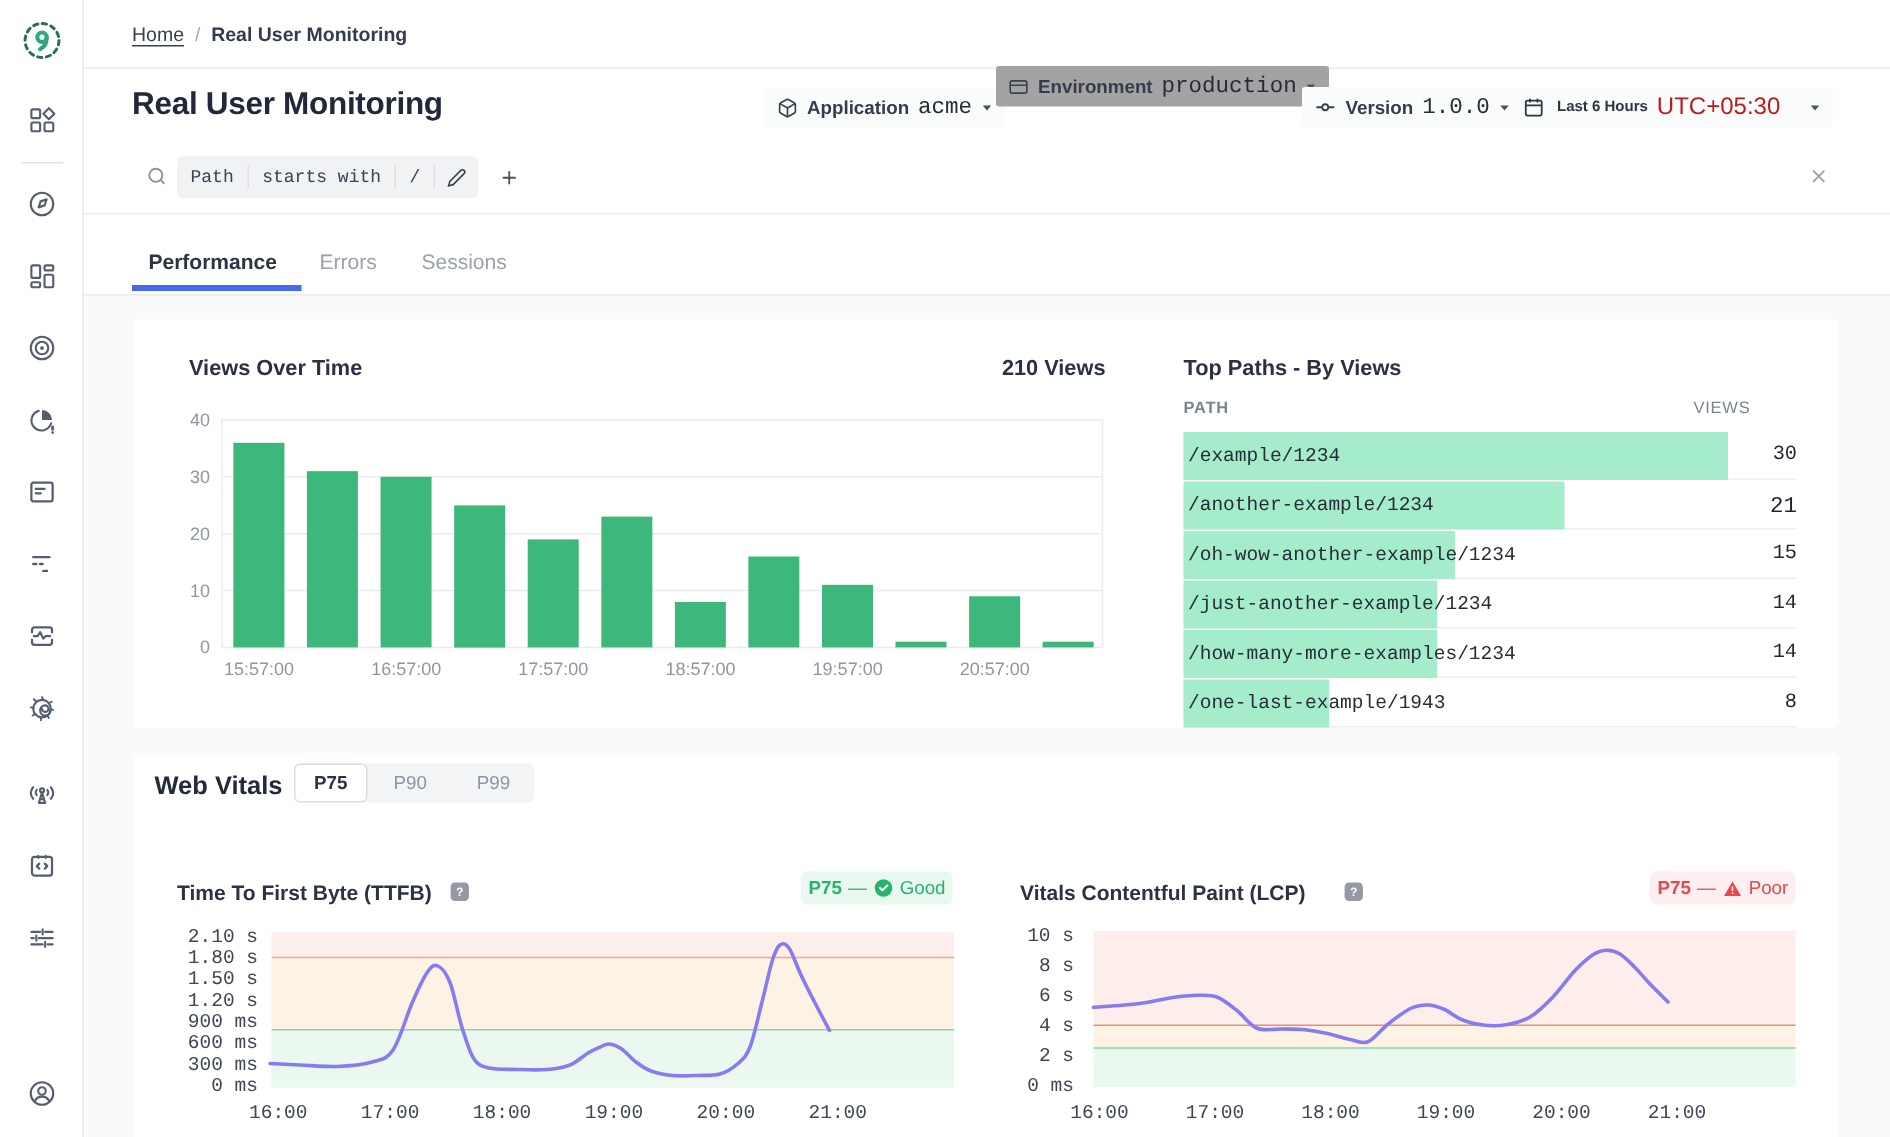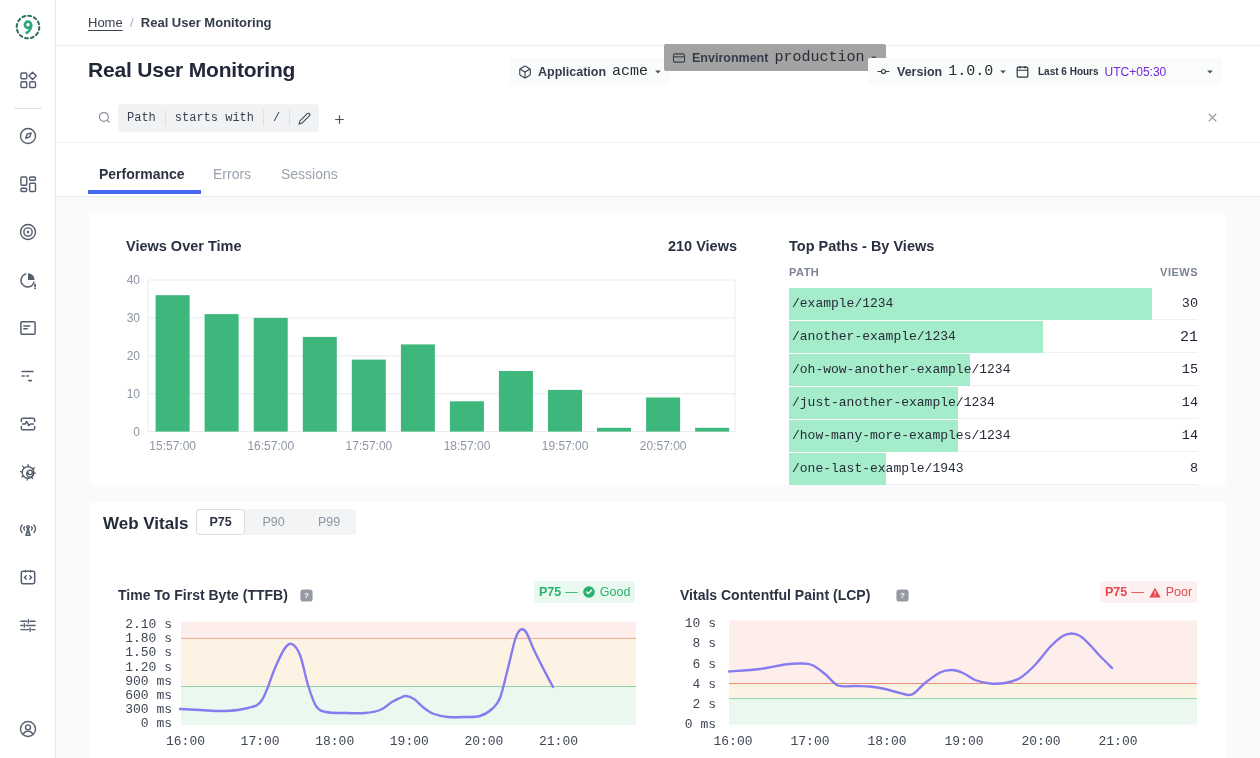--- a/index.html
+++ b/index.html
@@ -132,21 +132,21 @@
         <path d="M1.5 3 5 7 8.5 3z" fill="#4a4f59"></path>
       </svg>
     </div>
     <div style="position:absolute;left:1007px;top:58px;width:215px;height:27px;background:#fafbfb;border-radius:2px;display:flex;align-items:center;gap:6px;padding:0 8px;box-sizing:border-box">
       <svg width="15" height="15" viewBox="0 0 24 24" fill="none" stroke="#2e3440" stroke-width="1.9">
         <rect x="3.5" y="5" width="17" height="16" rx="2"></rect>
         <path d="M8 3v4M16 3v4M3.5 10h17"></path>
         <path d="M8 15h.01M12 15h.01M16 15h.01" stroke-width="2.4"></path>
       </svg>
       <span style="font-size:10px;font-weight:bold;color:#2e3440;margin-left:2px">Last 6 Hours</span>
-      <span style="font-size:12px;color:#6d28d9">UTC+05:30</span>
+      <span style="font-size:16px;color:#b91c1c">UTC+05:30</span>
       <span style="margin-left:auto;display:flex">
         <svg width="8" height="8" viewBox="0 0 10 10">
           <path d="M1.5 3 5 7 8.5 3z" fill="#4a4f59"></path>
         </svg>
       </span>
     </div>
 
 <div style="position:absolute;left:56px;top:142px;width:1204px;height:1px;background:#eef0f3"></div>
 <div style="position:absolute;left:97px;top:110px"><svg width="15" height="15" viewBox="0 0 24 24" fill="none" stroke="#8b919e" stroke-width="2">
         <circle cx="11" cy="11" r="7"></circle>
@@ -208,21 +208,21 @@
       <text x="172.7" y="450" text-anchor="middle" class="axs">15:57:00</text>
       <text x="270.8" y="450" text-anchor="middle" class="axs">16:57:00</text>
       <text x="368.9" y="450" text-anchor="middle" class="axs">17:57:00</text>
       <text x="467.0" y="450" text-anchor="middle" class="axs">18:57:00</text>
       <text x="565.1" y="450" text-anchor="middle" class="axs">19:57:00</text>
       <text x="663.2" y="450" text-anchor="middle" class="axs">20:57:00</text>
     </svg>
 
 <div class="ctitle" style="left:789px;top:238px">Top Paths - By Views</div>
 <div style="position:absolute;left:789px;top:266px;font-size:11px;font-weight:bold;letter-spacing:0.5px;color:#7c8494">PATH</div>
-<div style="position:absolute;left:1098px;top:266px;width:100px;text-align:right;font-size:11px;font-weight:bold;letter-spacing:0.5px;color:#7c8494">VIEWS</div>
+<div style="position:absolute;left:1098px;top:266px;width:100px;text-align:center;font-size:11px;font-weight:normal;letter-spacing:0.5px;color:#7c8494">VIEWS</div>
 <div style="position:absolute;left:789px;top:287.5px;width:409px;height:32px;border-bottom:1px solid #edeff2">
 <div style="position:absolute;left:0;top:0;width:362.6px;height:32px;background:#a5ecca"></div>
 <div class="mono" style="position:absolute;left:3px;top:8px;font-size:13px;color:#262c38">/example/1234</div>
 <div class="mono" style="position:absolute;right:0;top:8px;font-size:13.5px;color:#1f2530">30</div>
 </div>
     <div style="position:absolute;left:789px;top:320.5px;width:409px;height:32px;border-bottom:1px solid #edeff2">
 <div style="position:absolute;left:0;top:0;width:253.8px;height:32px;background:#a5ecca"></div>
 <div class="mono" style="position:absolute;left:3px;top:8px;font-size:13px;color:#262c38">/another-example/1234</div>
 <div class="mono" style="position:absolute;right:0;top:8px;font-size:15px;color:#1f2530">21</div>
 </div>

